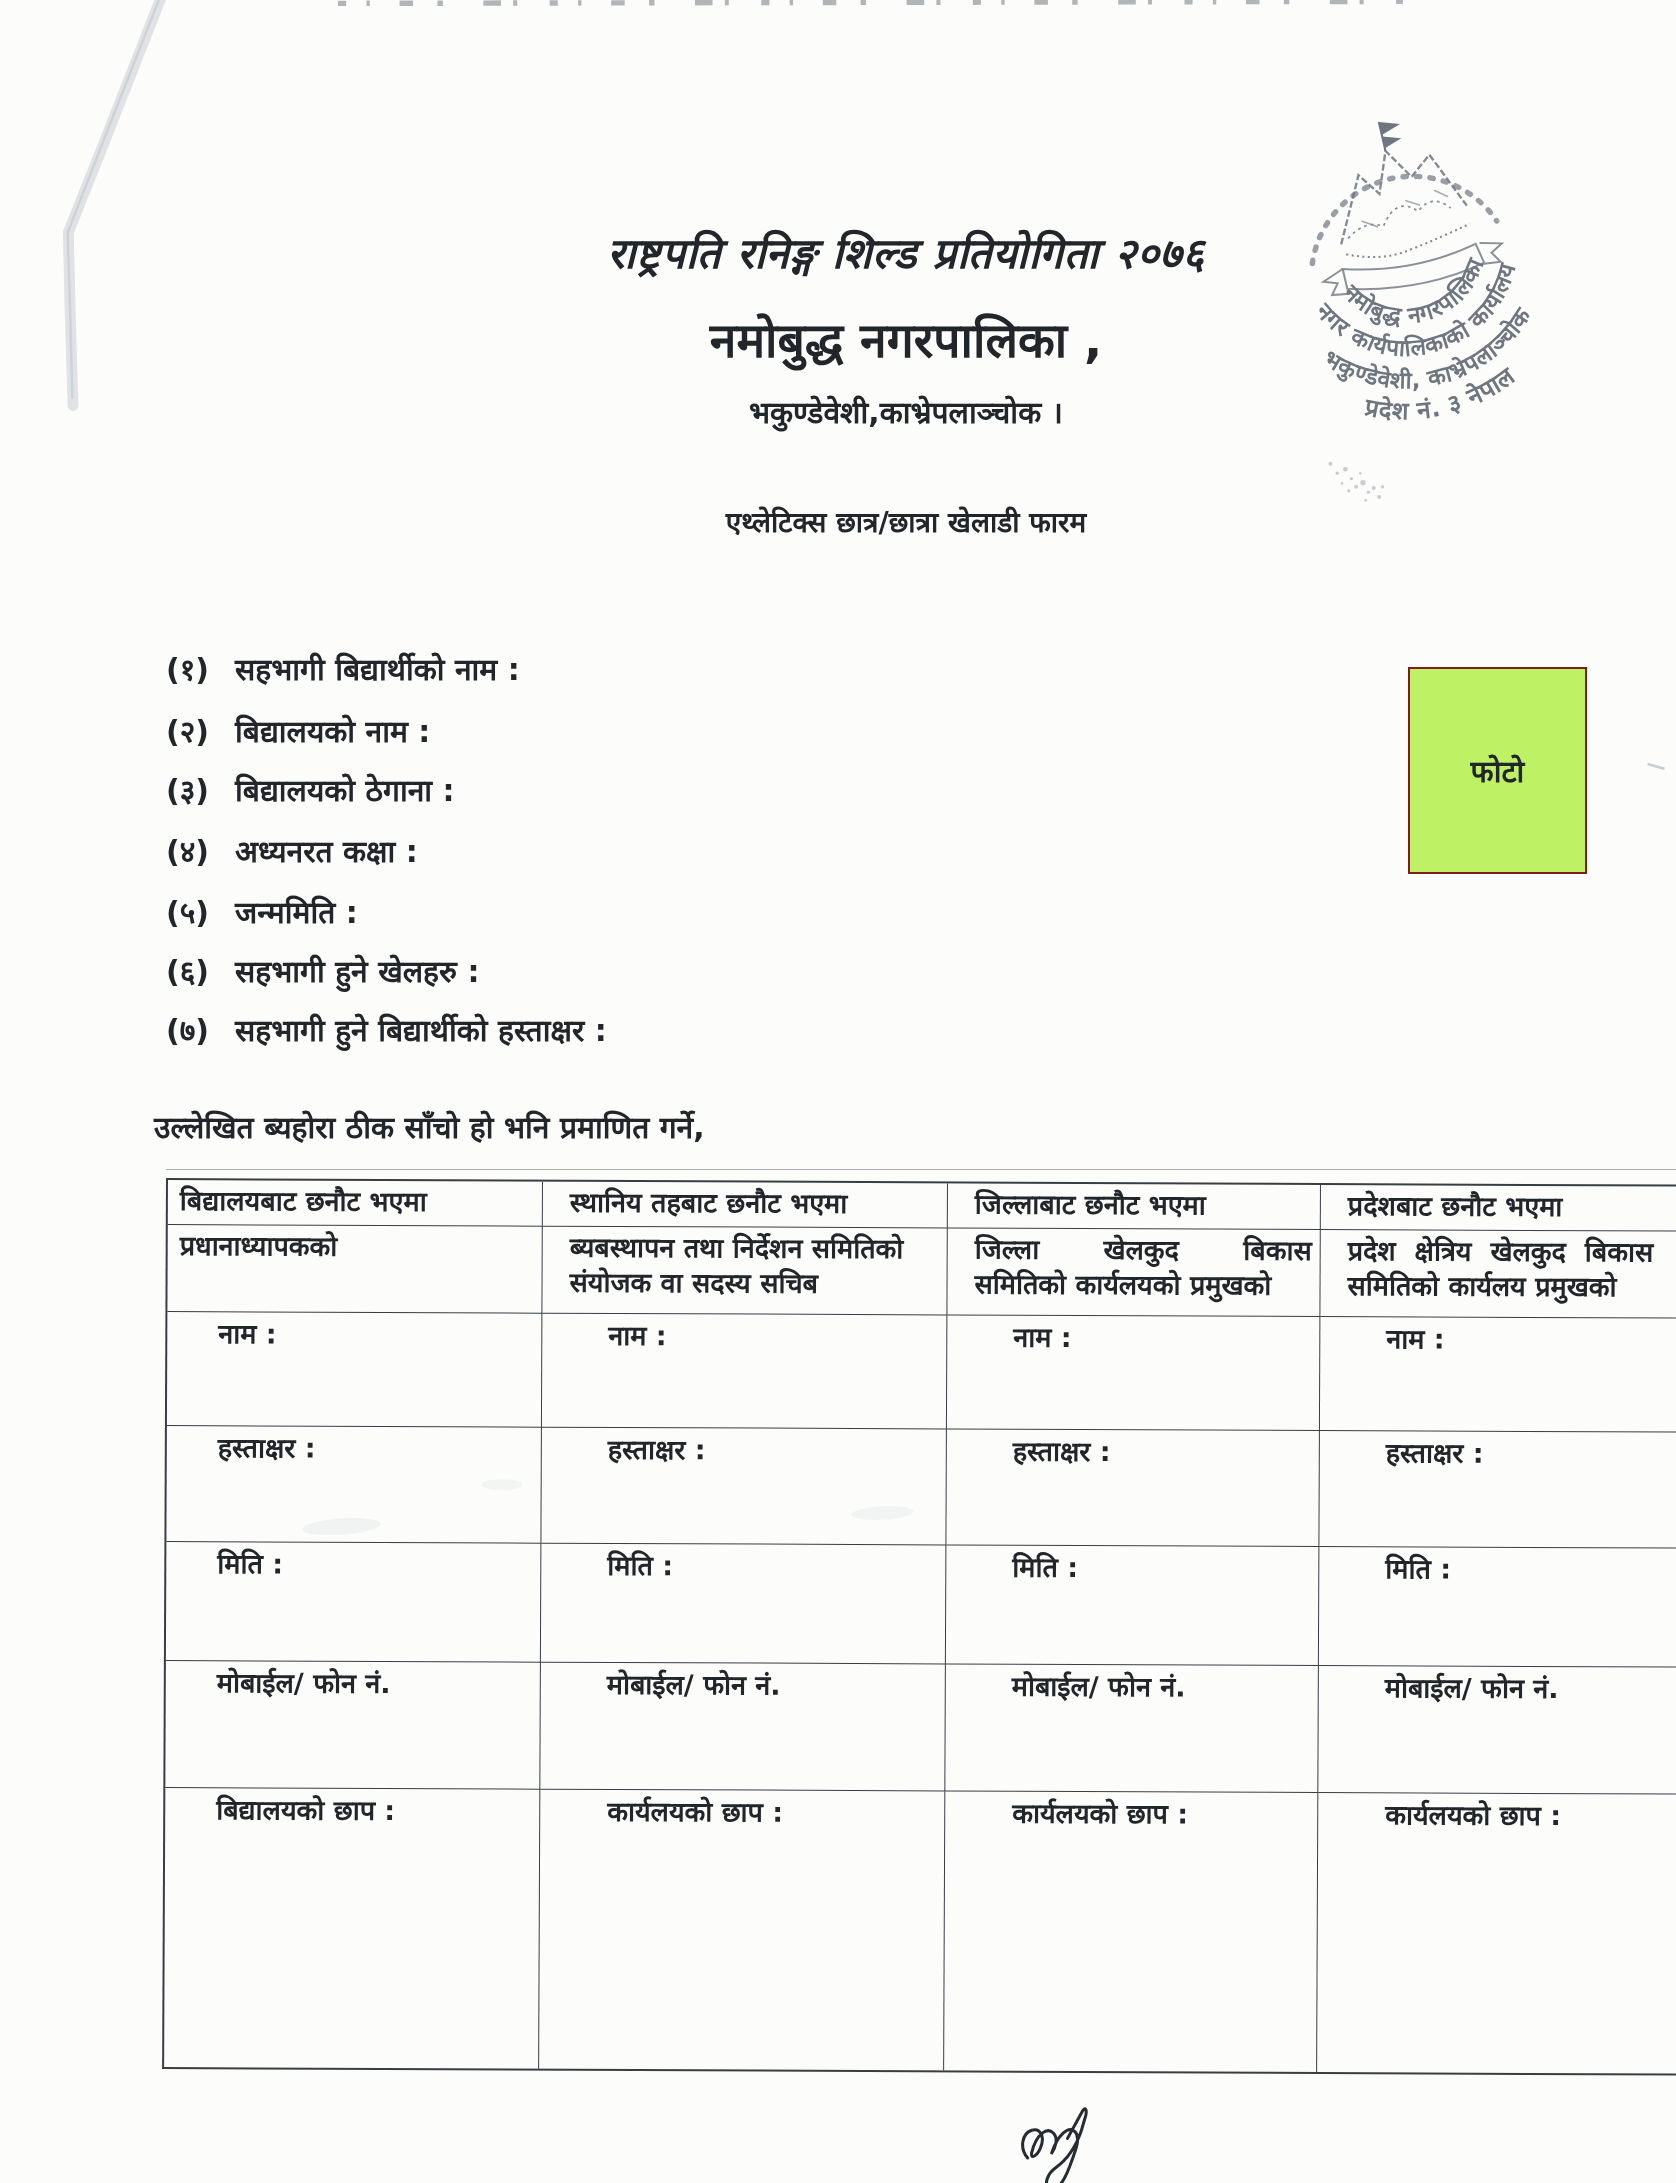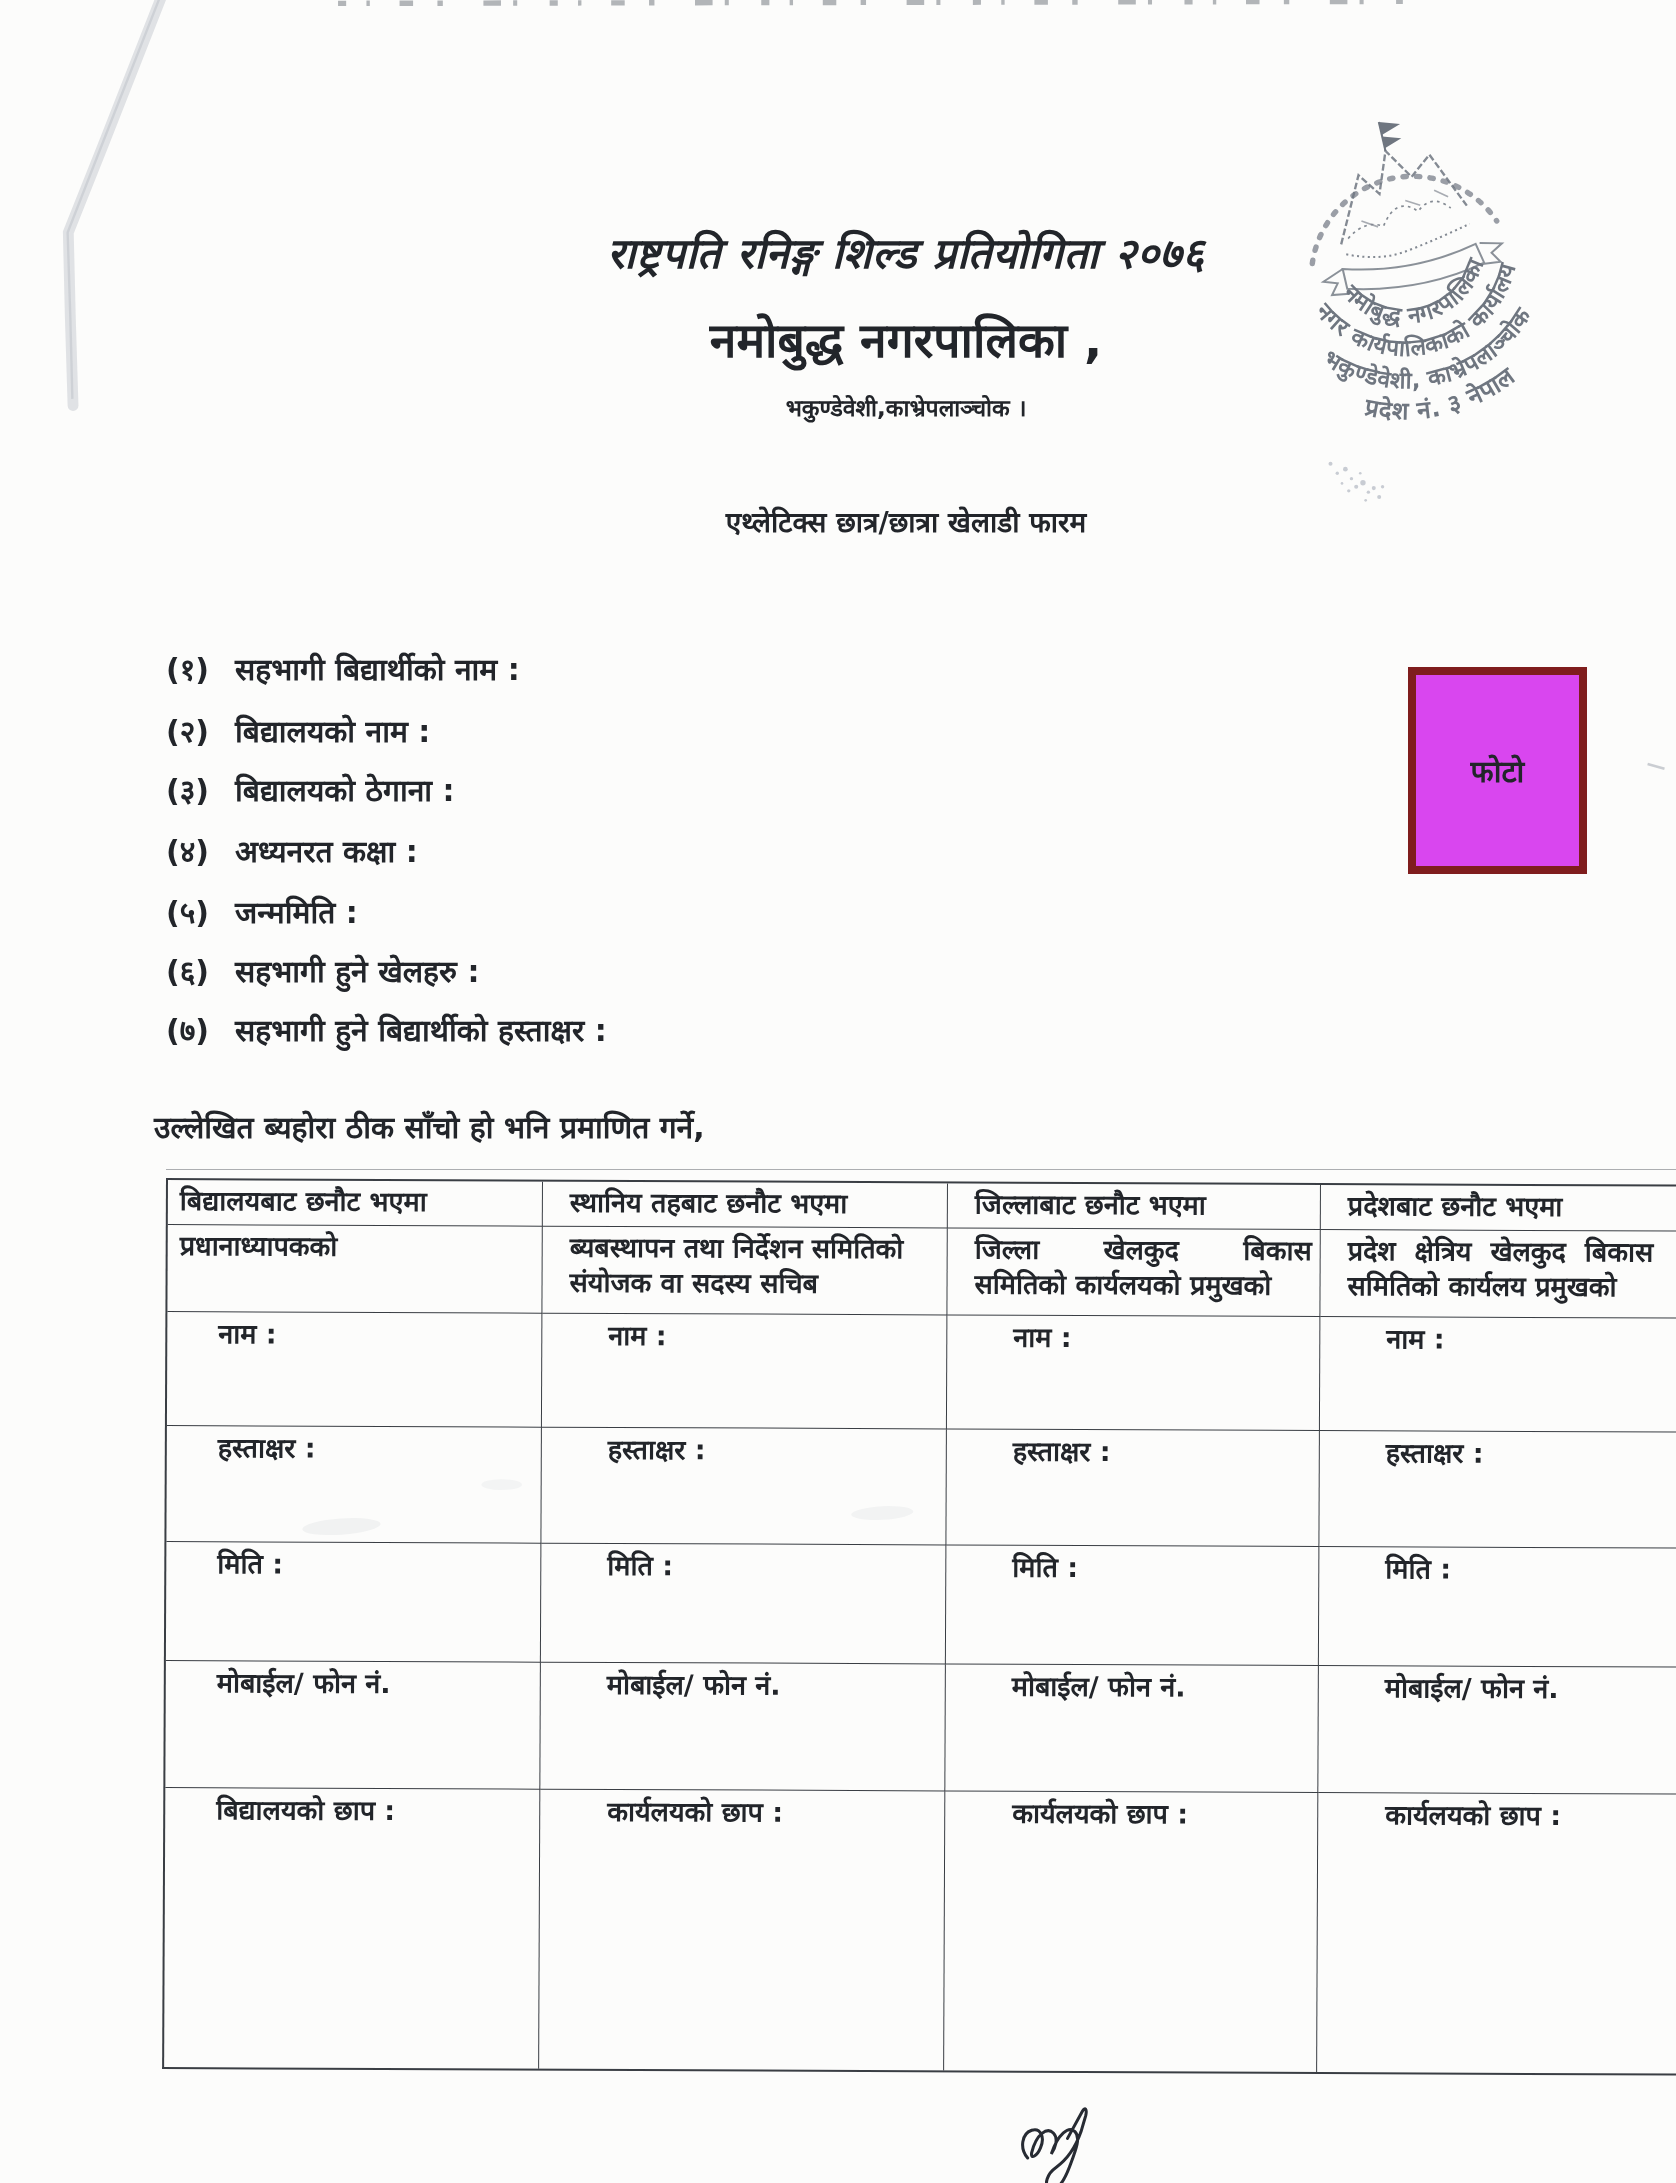--- a/index.html
+++ b/index.html
@@ -9,33 +9,33 @@
     background:#fcfcfb;
     overflow:hidden;
     font-family:"DejaVu Sans","Liberation Sans",sans-serif;
     color:#22252a;
   }
   .abs{position:absolute;}
   
   .center-line{left:135px;width:1542px;text-align:center;white-space:nowrap;}
   .doc-title{top:223px;font-size:42px;font-weight:700;letter-spacing:0.7px;font-style:italic;}
   .doc-muni{top:306px;font-size:48px;font-weight:700;}
-  .doc-addr{top:391px;font-size:23px;font-weight:700;}
+  .doc-addr{top:391px;font-size:30px;font-weight:700;}
   .doc-form-title{top:502px;font-size:28px;font-weight:700;}
   
   .field{left:166px;display:flex;font-size:30px;font-weight:700;white-space:nowrap;}
   .field .num{width:49px;}
   .field .lbl{margin-left:20px;}
   .certify{left:154px;top:1106px;font-size:30px;font-weight:700;white-space:nowrap;}
   
   .photo-box{
     left:1408px;top:667px;width:179px;height:207px;
-    border:8px solid #7f1d1d;box-sizing:border-box;
+    border:2px solid #7f1d1d;box-sizing:border-box;
     display:flex;align-items:center;justify-content:center;
-    font-size:30px;font-weight:700;background:#d946ef;
+    font-size:30px;font-weight:700;background:#bef264;
   }
   
   .table-topline{left:166px;top:1169px;width:1511px;height:1.4px;background:#6a6e74;opacity:.55;}
   .table-wrap{
     left:166px;top:1178px;width:1626px;
     transform:rotate(.25deg);transform-origin:0 0;
   }
   .grid{
     display:grid;
     grid-template-columns:375px 405px 373px 473px;

